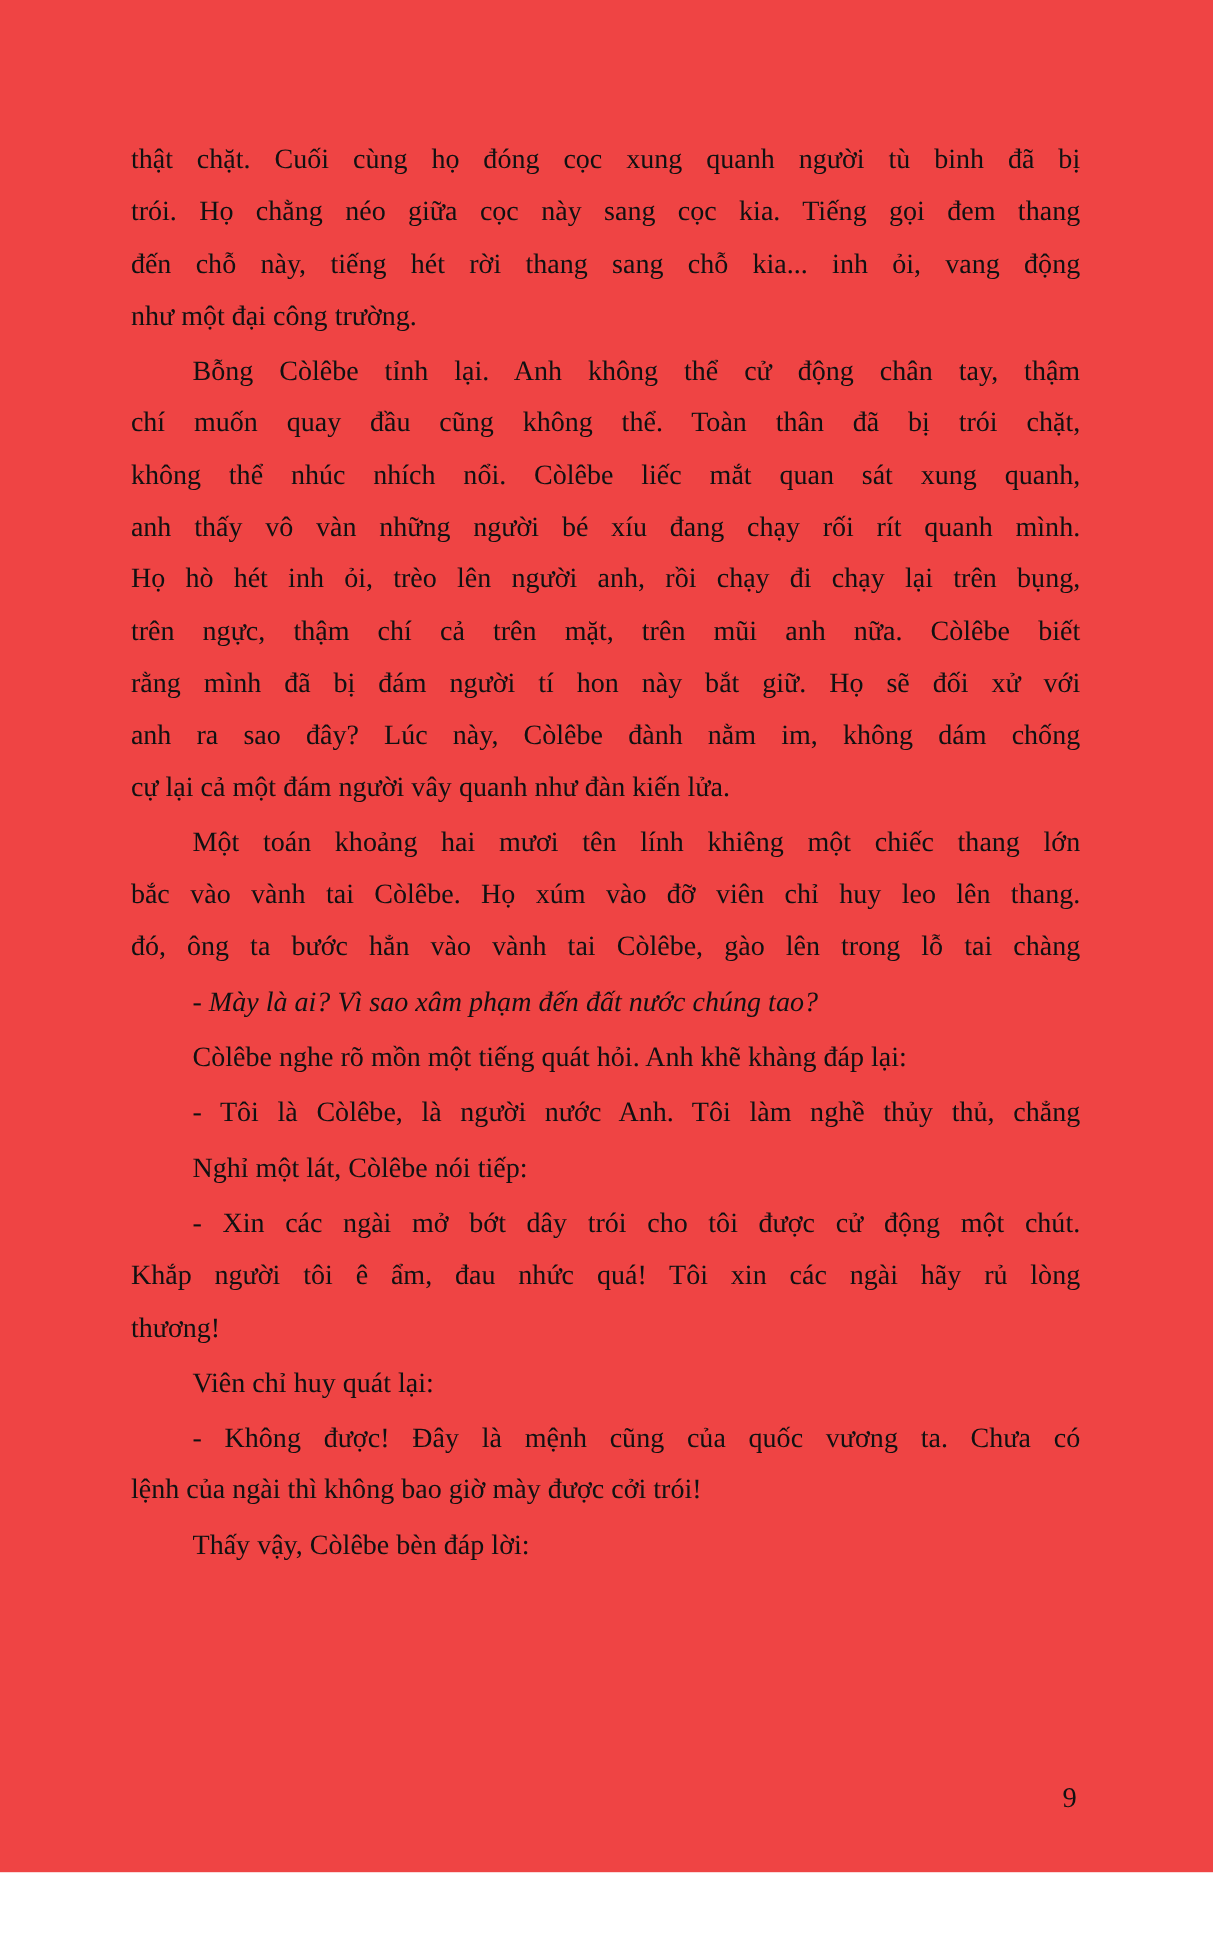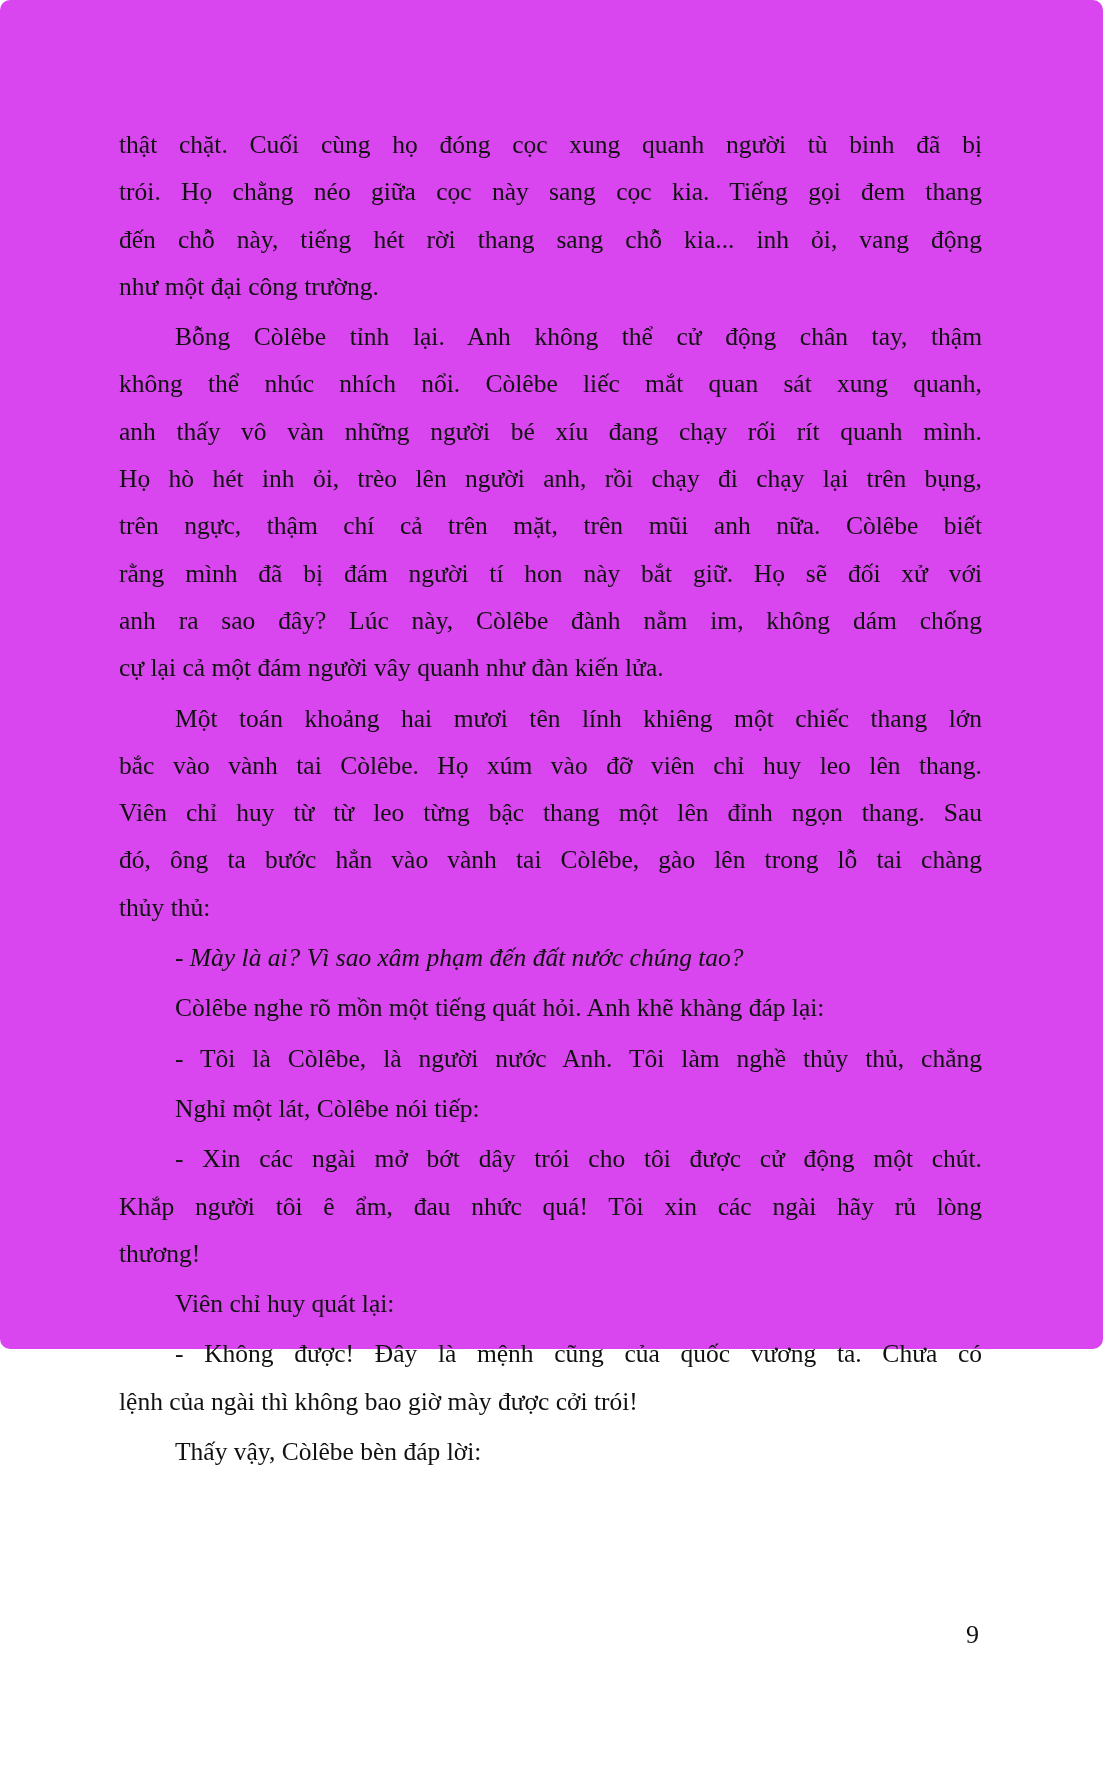--- a/index.html
+++ b/index.html
@@ -12,23 +12,22 @@
     height: 1773px;
     position: relative;
     overflow: hidden;
     font-family: "Liberation Serif", "DejaVu Serif", serif;
     color: #111111;
   }
   .page {
     position: absolute;
     left: 0; top: 0;
     width: 1103px;
-    height: 1349px;
-    background: #d946ef;
-    border-radius: 10px;
+    height: 1702px;
+    background: #ef4444;
   }
   .body-text {
     position: absolute;
     left: 119px;
     top: 121px;
     width: 863px;
   }
   .para {
     margin: 0 0 3px 0;
   }
@@ -65,35 +64,34 @@
 
     <p class="para">
       <span class="line" style="white-space: nowrap;">thật chặt. Cuối cùng họ đóng cọc xung quanh người tù binh đã bị</span>
       <span class="line" style="white-space: nowrap;">trói. Họ chằng néo giữa cọc này sang cọc kia. Tiếng gọi đem thang</span>
       <span class="line" style="white-space: nowrap;">đến chỗ này, tiếng hét rời thang sang chỗ kia... inh ỏi, vang động</span>
       <span class="line last" style="white-space: nowrap;">như một đại công trường.</span>
     </p>
 
     <p class="para">
       <span class="line indent" style="white-space: nowrap;">Bỗng Còlêbe tỉnh lại. Anh không thể cử động chân tay, thậm</span>
+      <span class="line" style="white-space: nowrap;">chí muốn quay đầu cũng không thể. Toàn thân đã bị trói chặt,</span>
       <span class="line" style="white-space: nowrap;">không thể nhúc nhích nổi. Còlêbe liếc mắt quan sát xung quanh,</span>
       <span class="line" style="white-space: nowrap;">anh thấy vô vàn những người bé xíu đang chạy rối rít quanh mình.</span>
       <span class="line" style="white-space: nowrap;">Họ hò hét inh ỏi, trèo lên người anh, rồi chạy đi chạy lại trên bụng,</span>
       <span class="line" style="white-space: nowrap;">trên ngực, thậm chí cả trên mặt, trên mũi anh nữa. Còlêbe biết</span>
       <span class="line" style="white-space: nowrap;">rằng mình đã bị đám người tí hon này bắt giữ. Họ sẽ đối xử với</span>
       <span class="line" style="white-space: nowrap;">anh ra sao đây? Lúc này, Còlêbe đành nằm im, không dám chống</span>
       <span class="line last" style="white-space: nowrap;">cự lại cả một đám người vây quanh như đàn kiến lửa.</span>
     </p>
 
     <p class="para">
       <span class="line indent" style="white-space: nowrap;">Một toán khoảng hai mươi tên lính khiêng một chiếc thang lớn</span>
       <span class="line" style="white-space: nowrap;">bắc vào vành tai Còlêbe. Họ xúm vào đỡ viên chỉ huy leo lên thang.</span>
-      <span class="line" style="white-space: nowrap;">Viên chỉ huy từ từ leo từng bậc thang một lên đỉnh ngọn thang. Sau</span>
       <span class="line" style="white-space: nowrap;">đó, ông ta bước hẳn vào vành tai Còlêbe, gào lên trong lỗ tai chàng</span>
-      <span class="line last" style="white-space: nowrap;">thủy thủ:</span>
     </p>
 
     <p class="para">
       <span class="line indent last" style="white-space: nowrap; font-style: italic;">- Mày là ai? Vì sao xâm phạm đến đất nước chúng tao?</span>
     </p>
 
     <p class="para">
       <span class="line indent last" style="white-space: nowrap;">Còlêbe nghe rõ mồn một tiếng quát hỏi. Anh khẽ khàng đáp lại:</span>
     </p>
 

